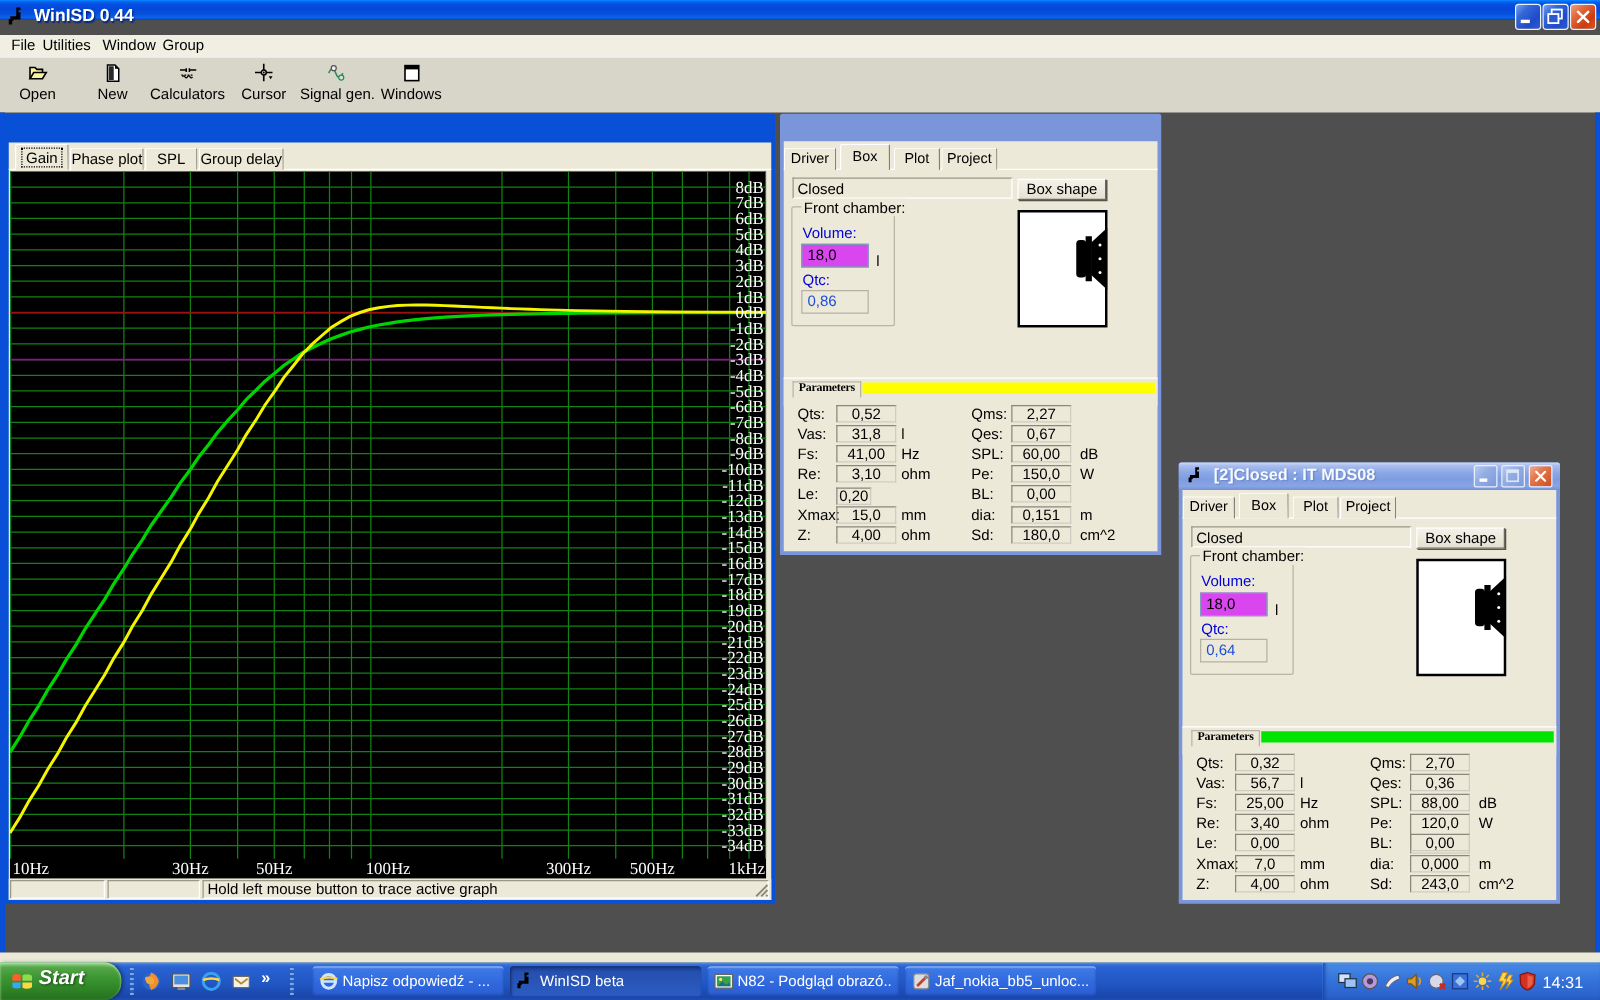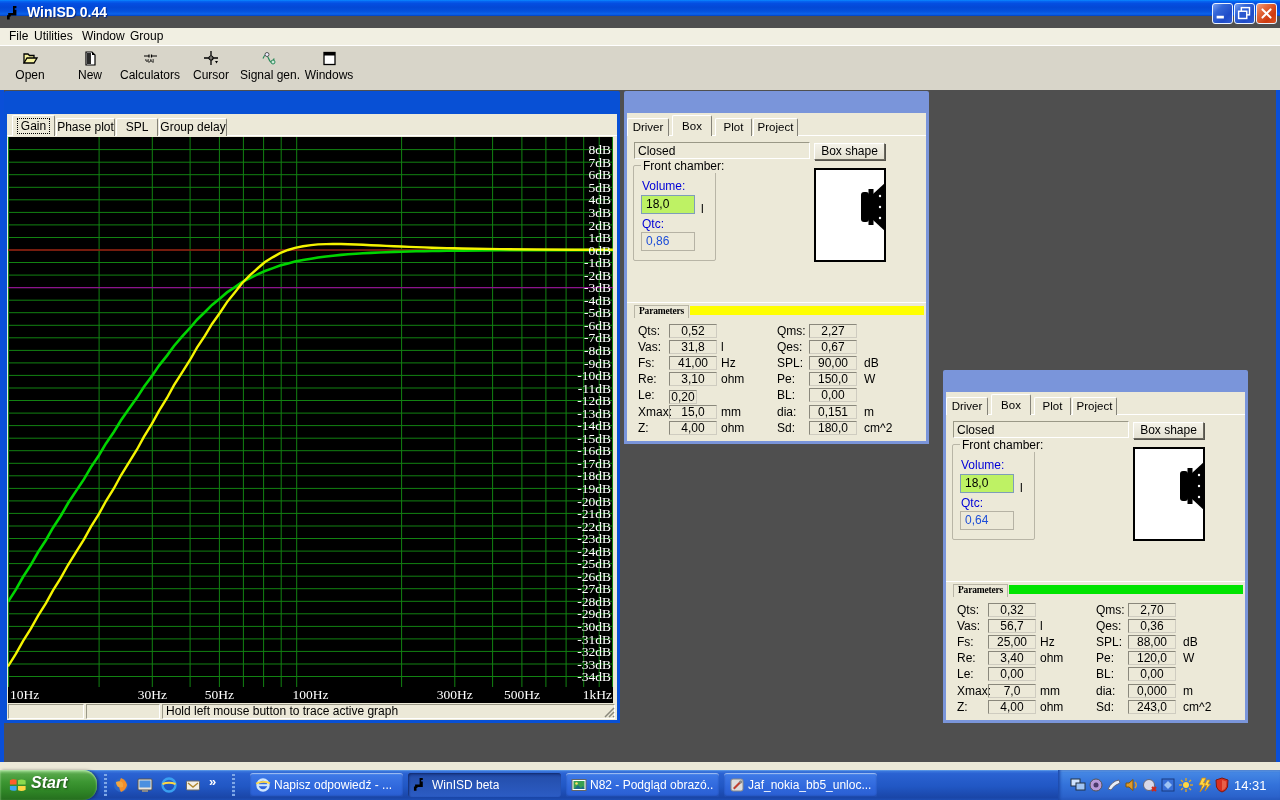--- a/index.html
+++ b/index.html
@@ -27,21 +27,21 @@
 .cbtn{position:absolute;top:3px;width:19px;height:18px;border-radius:2px;border:1px solid #dfeafc;
  background:linear-gradient(135deg,#7ba1f0 0%,#3467d8 30%,#1e4bc8 70%,#2f5cd4 100%)}
 .cbtn.close{background:linear-gradient(135deg,#f0a080 0%,#e46a3d 30%,#ce3a0f 70%,#dd5526 100%)}
 .cbtn.inb{border-color:#e8eefb;background:linear-gradient(135deg,#b9caf2 0%,#94aee4 40%,#7e9ad9 100%)}
 .cbtn.inb.close{background:linear-gradient(135deg,#efae8d 0%,#e2764a 40%,#cf4f1e 100%)}
 .tab{position:absolute;background:#ece9d8;border:1px solid #fff;border-right:1px solid #848278;border-bottom:none;border-radius:2px 2px 0 0;text-align:center;font-size:11.5px;white-space:nowrap;overflow:hidden}
 .tab.on{z-index:3}
 .tabline{position:absolute;height:1px;background:#fff}
 
 .field{position:absolute;background:#ece9d8;border:1px solid #9a9887;border-bottom-color:#fff;border-right-color:#fff;font-size:12px;color:#000;padding:1px 3px}
-.edit{position:absolute;background:#bef264;border:1px solid #7f9db9;font-size:12px;color:#000;padding:1px 4px}
+.edit{position:absolute;background:#d946ef;border:1px solid #7f9db9;font-size:12px;color:#000;padding:1px 4px}
 .edit.dis{color:#1d4ed8;background:#ece9d8;border-color:#b5b2a4}
 .btn{position:absolute;background:linear-gradient(180deg,#f4f2e8,#e4e1d2);border:1px solid #6a685e;border-left-color:#fff;border-top-color:#fff;box-shadow:1px 1px 0 #55534c;font-size:12px;color:#000;text-align:center}
 .gbox{position:absolute;border:1px solid #b8b5a6;border-radius:2px}
 .gbox .gt{position:absolute;left:7px;top:-7px;background:#ece9d8;padding:0 2px;font-size:12px;color:#000;white-space:nowrap}
 .blab{position:absolute;color:#0000d8;font-size:12px}
 
 .phead{position:absolute;border-top:1px solid #fff;background:#ece9d8}
 .ptab{position:absolute;font-family:"Liberation Serif",serif;font-weight:bold;font-size:9.5px;color:#000;background:#ece9d8;border:1px solid #b8b5a6;border-bottom:none;padding:0 4px;white-space:nowrap;letter-spacing:-0.2px}
 .pbar{position:absolute;height:9px}
 .prow{position:absolute;font-size:12px;color:#000}
@@ -246,21 +246,21 @@
 <div class="pval" style="left:182px;top:211.0px;width:48px;height:14px;line-height:13px">2,27</div>
 <div class="prow" style="left:11px;top:227.1px">Vas:</div>
 <div class="pval" style="left:42px;top:227.1px;width:48px;height:14px;line-height:13px">31,8</div>
 <div class="prow" style="left:94px;top:227.1px">l</div>
 <div class="prow" style="left:150px;top:227.1px">Qes:</div>
 <div class="pval" style="left:182px;top:227.1px;width:48px;height:14px;line-height:13px">0,67</div>
 <div class="prow" style="left:11px;top:243.2px">Fs:</div>
 <div class="pval" style="left:42px;top:243.2px;width:48px;height:14px;line-height:13px">41,00</div>
 <div class="prow" style="left:94px;top:243.2px">Hz</div>
 <div class="prow" style="left:150px;top:243.2px">SPL:</div>
-<div class="pval" style="left:182px;top:243.2px;width:48px;height:14px;line-height:13px">90,00</div>
+<div class="pval" style="left:182px;top:243.2px;width:48px;height:14px;line-height:13px">60,00</div>
 <div class="prow" style="left:237px;top:243.2px">dB</div>
 <div class="prow" style="left:11px;top:259.3px">Re:</div>
 <div class="pval" style="left:42px;top:259.3px;width:48px;height:14px;line-height:13px">3,10</div>
 <div class="prow" style="left:94px;top:259.3px">ohm</div>
 <div class="prow" style="left:150px;top:259.3px">Pe:</div>
 <div class="pval" style="left:182px;top:259.3px;width:48px;height:14px;line-height:13px">150,0</div>
 <div class="prow" style="left:237px;top:259.3px">W</div>
 <div class="prow" style="left:11px;top:275.4px">Le:</div>
 <div class="pval" style="left:42px;top:277px;width:28px;height:14px;line-height:13px">0,20</div>
 <div class="prow" style="left:150px;top:275.4px">BL:</div>
@@ -273,20 +273,43 @@
 <div class="prow" style="left:237px;top:291.5px">m</div>
 <div class="prow" style="left:11px;top:307.6px">Z:</div>
 <div class="pval" style="left:42px;top:307.6px;width:48px;height:14px;line-height:13px">4,00</div>
 <div class="prow" style="left:94px;top:307.6px">ohm</div>
 <div class="prow" style="left:150px;top:307.6px">Sd:</div>
 <div class="pval" style="left:182px;top:307.6px;width:48px;height:14px;line-height:13px">180,0</div>
 <div class="prow" style="left:237px;top:307.6px">cm^2</div>
  </div>
 </div>
 <div class="abs winfrm" style="left:943px;top:370px;width:305px;height:353px;background:#7a95da;border-radius:2px 2px 0 0">
+ <div class="abs" style="left:0;top:0;width:305px;height:22px;border-radius:2px 2px 0 0;
+  background:linear-gradient(180deg,#cedbf7 0%,#a7bdee 12%,#8aa7e6 38%,#7e9ce1 62%,#89a5e6 86%,#7490d6 100%)">
+  <svg class="abs" style="left:7px;top:3px" width="15" height="15" viewBox="0 0 17 17">
+        <path d="M7 1 h3.4 v2.2 h-1.7 v1.5 h1.7 v3.5 h-3.4 z M2.2 8 h8.2 v2.6 h-5.4 l-0.6 1.2 h-2.2 z M1 10.2 h2.7 v4.3 h-2.7 z" fill="#000"></path>
+      </svg>
+  <span class="abs" style="left:28px;top:2px;color:#f6f9fe;font-weight:bold;font-size:13px;text-shadow:1px 1px 1px #6d86c4">[2]Closed : IT MDS08</span>
+  <div class="cbtn inb" style="left:236px;top:2px">
+        <svg class="glyph" viewBox="0 0 19 18">
+          <rect x="4" y="11" width="7" height="3" fill="#fff"></rect>
+        </svg>
+      </div>
+  <div class="cbtn inb" style="left:258px;top:2px">
+        <svg class="glyph" viewBox="0 0 19 18">
+          <rect x="4" y="3.5" width="10" height="10" fill="none" stroke="#dce6f8" stroke-width="1.5"></rect>
+          <rect x="4" y="3.5" width="10" height="2.5" fill="#dce6f8"></rect>
+        </svg>
+      </div>
+  <div class="cbtn inb close" style="left:280px;top:2px">
+        <svg class="glyph" viewBox="0 0 19 18">
+          <path d="M5.5 5 L13.5 13 M13.5 5 L5.5 13" stroke="#fff" stroke-width="2" stroke-linecap="round"></path>
+        </svg>
+      </div>
+ </div>
  <div class="abs" style="left:3px;top:22px;width:299px;height:328px;background:#ece9d8">
   <div class="tabline" style="left:0;top:22px;width:299px"></div>
   <div class="tab" style="left:0px;top:5px;width:42px;height:18px;line-height:17px">Driver</div>
   <div class="tab on" style="left:45px;top:2px;width:40px;height:21px;line-height:20px">Box</div>
   <div class="tab" style="left:88px;top:5px;width:37px;height:18px;line-height:17px">Plot</div>
   <div class="tab" style="left:126px;top:5px;width:45px;height:18px;line-height:17px">Project</div>
   <div class="field" style="left:7px;top:29px;width:176px;height:17px">Closed</div>
   <div class="btn" style="left:187px;top:30px;width:71px;height:17px;line-height:15px">Box shape</div>
   <div class="gbox" style="left:6px;top:52px;width:83px;height:96px">
         <span class="gt">Front chamber:</span>
@@ -322,21 +345,21 @@
 <div class="prow" style="left:11px;top:243.2px">Fs:</div>
 <div class="pval" style="left:42px;top:243.2px;width:48px;height:14px;line-height:13px">25,00</div>
 <div class="prow" style="left:94px;top:243.2px">Hz</div>
 <div class="prow" style="left:150px;top:243.2px">SPL:</div>
 <div class="pval" style="left:182px;top:243.2px;width:48px;height:14px;line-height:13px">88,00</div>
 <div class="prow" style="left:237px;top:243.2px">dB</div>
 <div class="prow" style="left:11px;top:259.3px">Re:</div>
 <div class="pval" style="left:42px;top:259.3px;width:48px;height:14px;line-height:13px">3,40</div>
 <div class="prow" style="left:94px;top:259.3px">ohm</div>
 <div class="prow" style="left:150px;top:259.3px">Pe:</div>
-<div class="pval" style="left:182px;top:259.3px;width:48px;height:14px;line-height:13px">120,0</div>
+<div class="pval" style="left:182px;top:259.3px;width:48px;height:32px;line-height:13px">120,0</div>
 <div class="prow" style="left:237px;top:259.3px">W</div>
 <div class="prow" style="left:11px;top:275.4px">Le:</div>
 <div class="pval" style="left:42px;top:275.4px;width:48px;height:14px;line-height:13px">0,00</div>
 <div class="prow" style="left:150px;top:275.4px">BL:</div>
 <div class="pval" style="left:182px;top:275.4px;width:48px;height:14px;line-height:13px">0,00</div>
 <div class="prow" style="left:11px;top:291.5px">Xmax:</div>
 <div class="pval" style="left:42px;top:291.5px;width:48px;height:14px;line-height:13px">7,0</div>
 <div class="prow" style="left:94px;top:291.5px">mm</div>
 <div class="prow" style="left:150px;top:291.5px">dia:</div>
 <div class="pval" style="left:182px;top:291.5px;width:48px;height:14px;line-height:13px">0,000</div>

